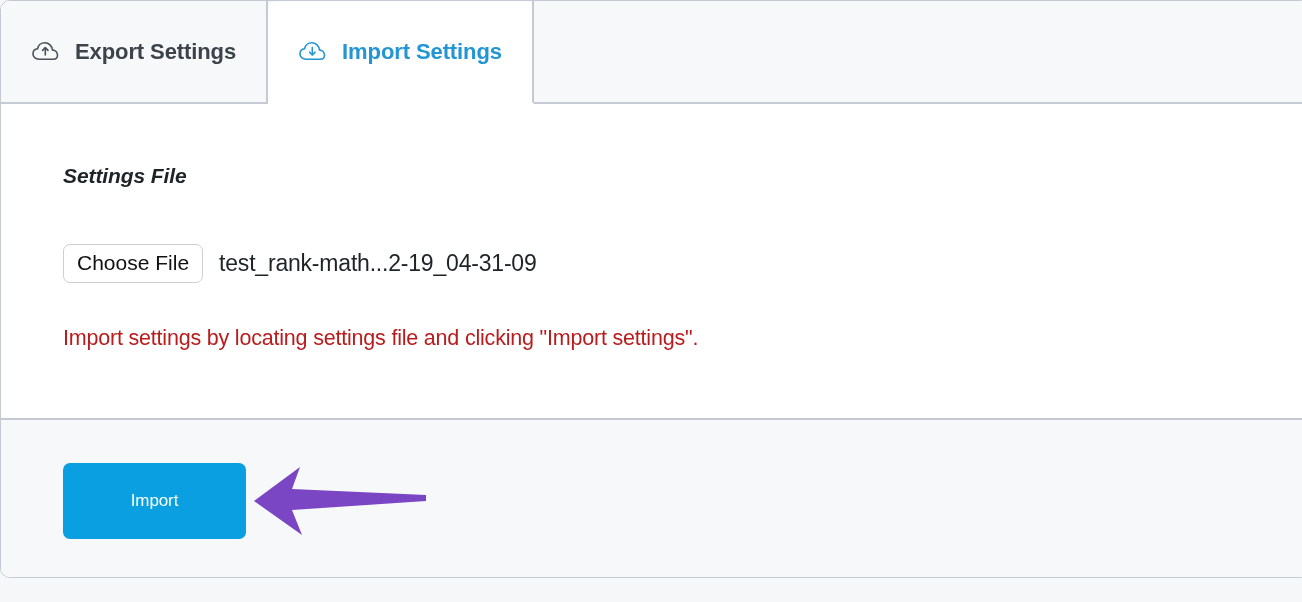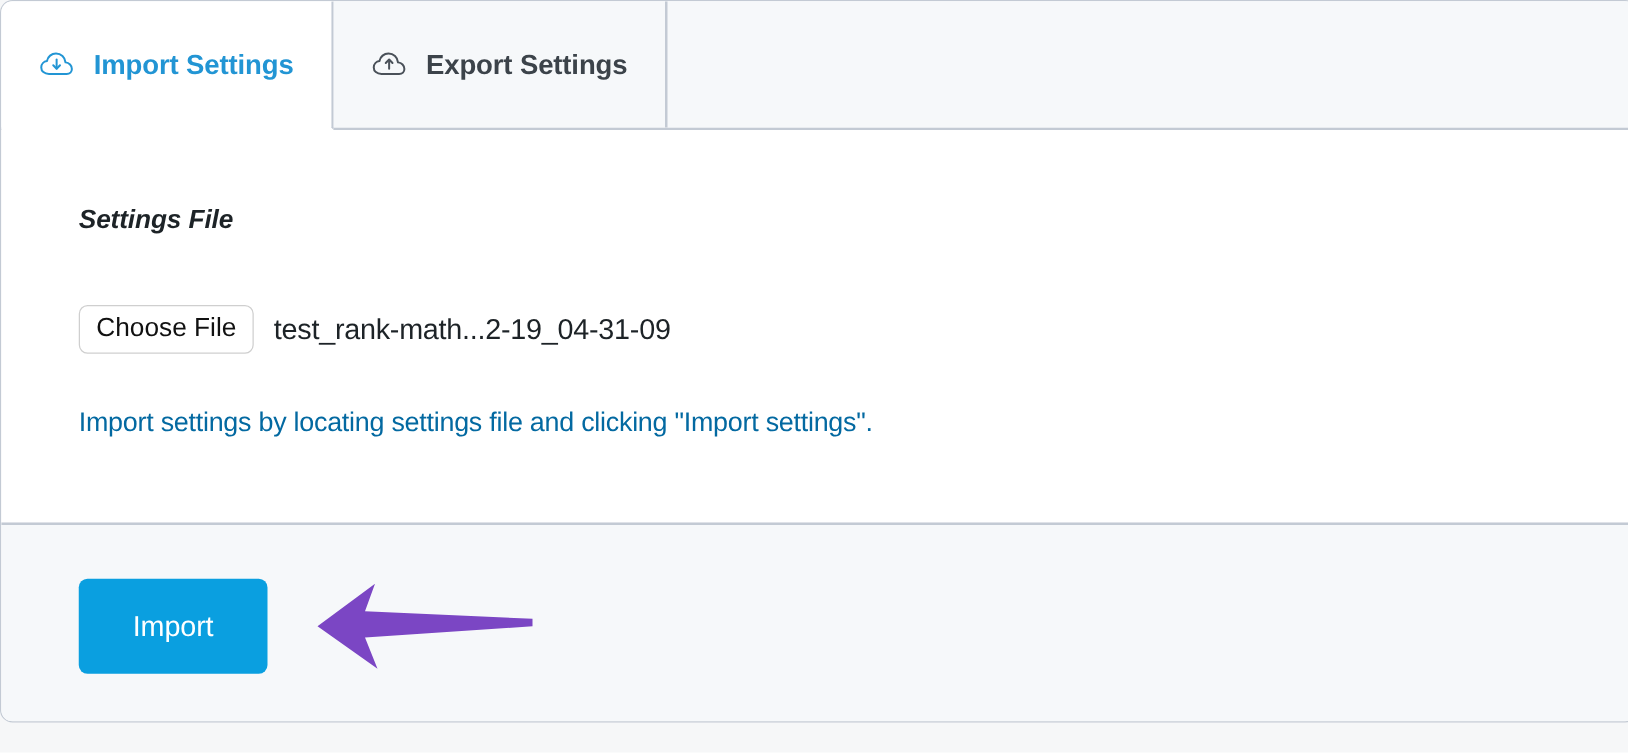--- a/index.html
+++ b/index.html
@@ -122,46 +122,46 @@
     color: #1d2327;
     letter-spacing: -0.2px;
     white-space: nowrap;
   }
 
   .hint {
     position: absolute;
     left: 62px;
     top: 222px;
     font-size: 21.5px;
-    color: #0369a1;
+    color: #b91c1c;
     letter-spacing: -0.2px;
     white-space: nowrap;
   }
 
   
   .footer {
     position: absolute;
     left: 0;
     top: 417px;
     right: 0;
     bottom: 0;
     background: #f6f8fa;
     border-top: 2px solid #c3cad4;
   }
 
   .import-btn {
     position: absolute;
     left: 62px;
     top: 43px;
-    width: 151px;
+    width: 183px;
     height: 76px;
     background: #0a9fe0;
     color: #ffffff;
     font-family: "Liberation Sans", sans-serif;
-    font-size: 23px;
+    font-size: 17px;
     border: none;
     border-radius: 7px;
     cursor: pointer;
     letter-spacing: -0.1px;
   }
 
   .arrow-annotation {
     position: absolute;
     left: 248px;
     top: 455px;
@@ -169,47 +169,47 @@
     height: 85px;
     pointer-events: none;
   }
 </style>
 </head>
 <body>
 
 <div class="panel">
 
   <div class="tabstrip">
+
+    <div class="tab inactive">
+      <span class="tab-icon-wrap">
+        <svg class="tab-icon" viewBox="0 0 30 24" fill="none" stroke="#4a5159" stroke-width="1.6" stroke-linecap="round" stroke-linejoin="round">
+          <path d="M8.2 19.2 C4.4 19.2 2 16.9 2 13.9 C2 11.2 4 9.1 6.6 8.8
+                   C7.2 5.3 10.2 2.8 13.8 2.8 C17.8 2.8 21.1 5.9 21.4 9.9
+                   C24.3 10.2 26.5 12.5 26.5 15.2 C26.5 17.4 24.9 19.2 22.3 19.2 Z"></path>
+          <path d="M14.3 15 L14.3 7.9"></path>
+          <path d="M11.6 10.4 L14.3 7.6 L17 10.4"></path>
+        </svg>
+      </span>
+      <span class="tab-label">Export Settings</span>
+    </div>
 
     <div class="tab active">
       <span class="tab-icon-wrap">
         <svg class="tab-icon" viewBox="0 0 30 24" fill="none" stroke="#2295d4" stroke-width="1.6" stroke-linecap="round" stroke-linejoin="round">
           <path d="M8.2 19.2 C4.4 19.2 2 16.9 2 13.9 C2 11.2 4 9.1 6.6 8.8
                    C7.2 5.3 10.2 2.8 13.8 2.8 C17.8 2.8 21.1 5.9 21.4 9.9
                    C24.3 10.2 26.5 12.5 26.5 15.2 C26.5 17.4 24.9 19.2 22.3 19.2 Z"></path>
           <path d="M14.3 7.6 L14.3 14.7"></path>
           <path d="M11.6 12.2 L14.3 15 L17 12.2"></path>
         </svg>
       </span>
       <span class="tab-label">Import Settings</span>
     </div>
 
-    <div class="tab inactive">
-      <span class="tab-icon-wrap">
-        <svg class="tab-icon" viewBox="0 0 30 24" fill="none" stroke="#4a5159" stroke-width="1.6" stroke-linecap="round" stroke-linejoin="round">
-          <path d="M8.2 19.2 C4.4 19.2 2 16.9 2 13.9 C2 11.2 4 9.1 6.6 8.8
-                   C7.2 5.3 10.2 2.8 13.8 2.8 C17.8 2.8 21.1 5.9 21.4 9.9
-                   C24.3 10.2 26.5 12.5 26.5 15.2 C26.5 17.4 24.9 19.2 22.3 19.2 Z"></path>
-          <path d="M14.3 15 L14.3 7.9"></path>
-          <path d="M11.6 10.4 L14.3 7.6 L17 10.4"></path>
-        </svg>
-      </span>
-      <span class="tab-label">Export Settings</span>
-    </div>
-
     <div class="tab-filler"></div>
   </div>
 
   <div class="content">
 
     <div class="section-title">Settings File</div>
 
     <div class="file-row">
       <button class="choose-file-btn">Choose File</button>
       <span class="file-name">test_rank-math...2-19_04-31-09</span>

